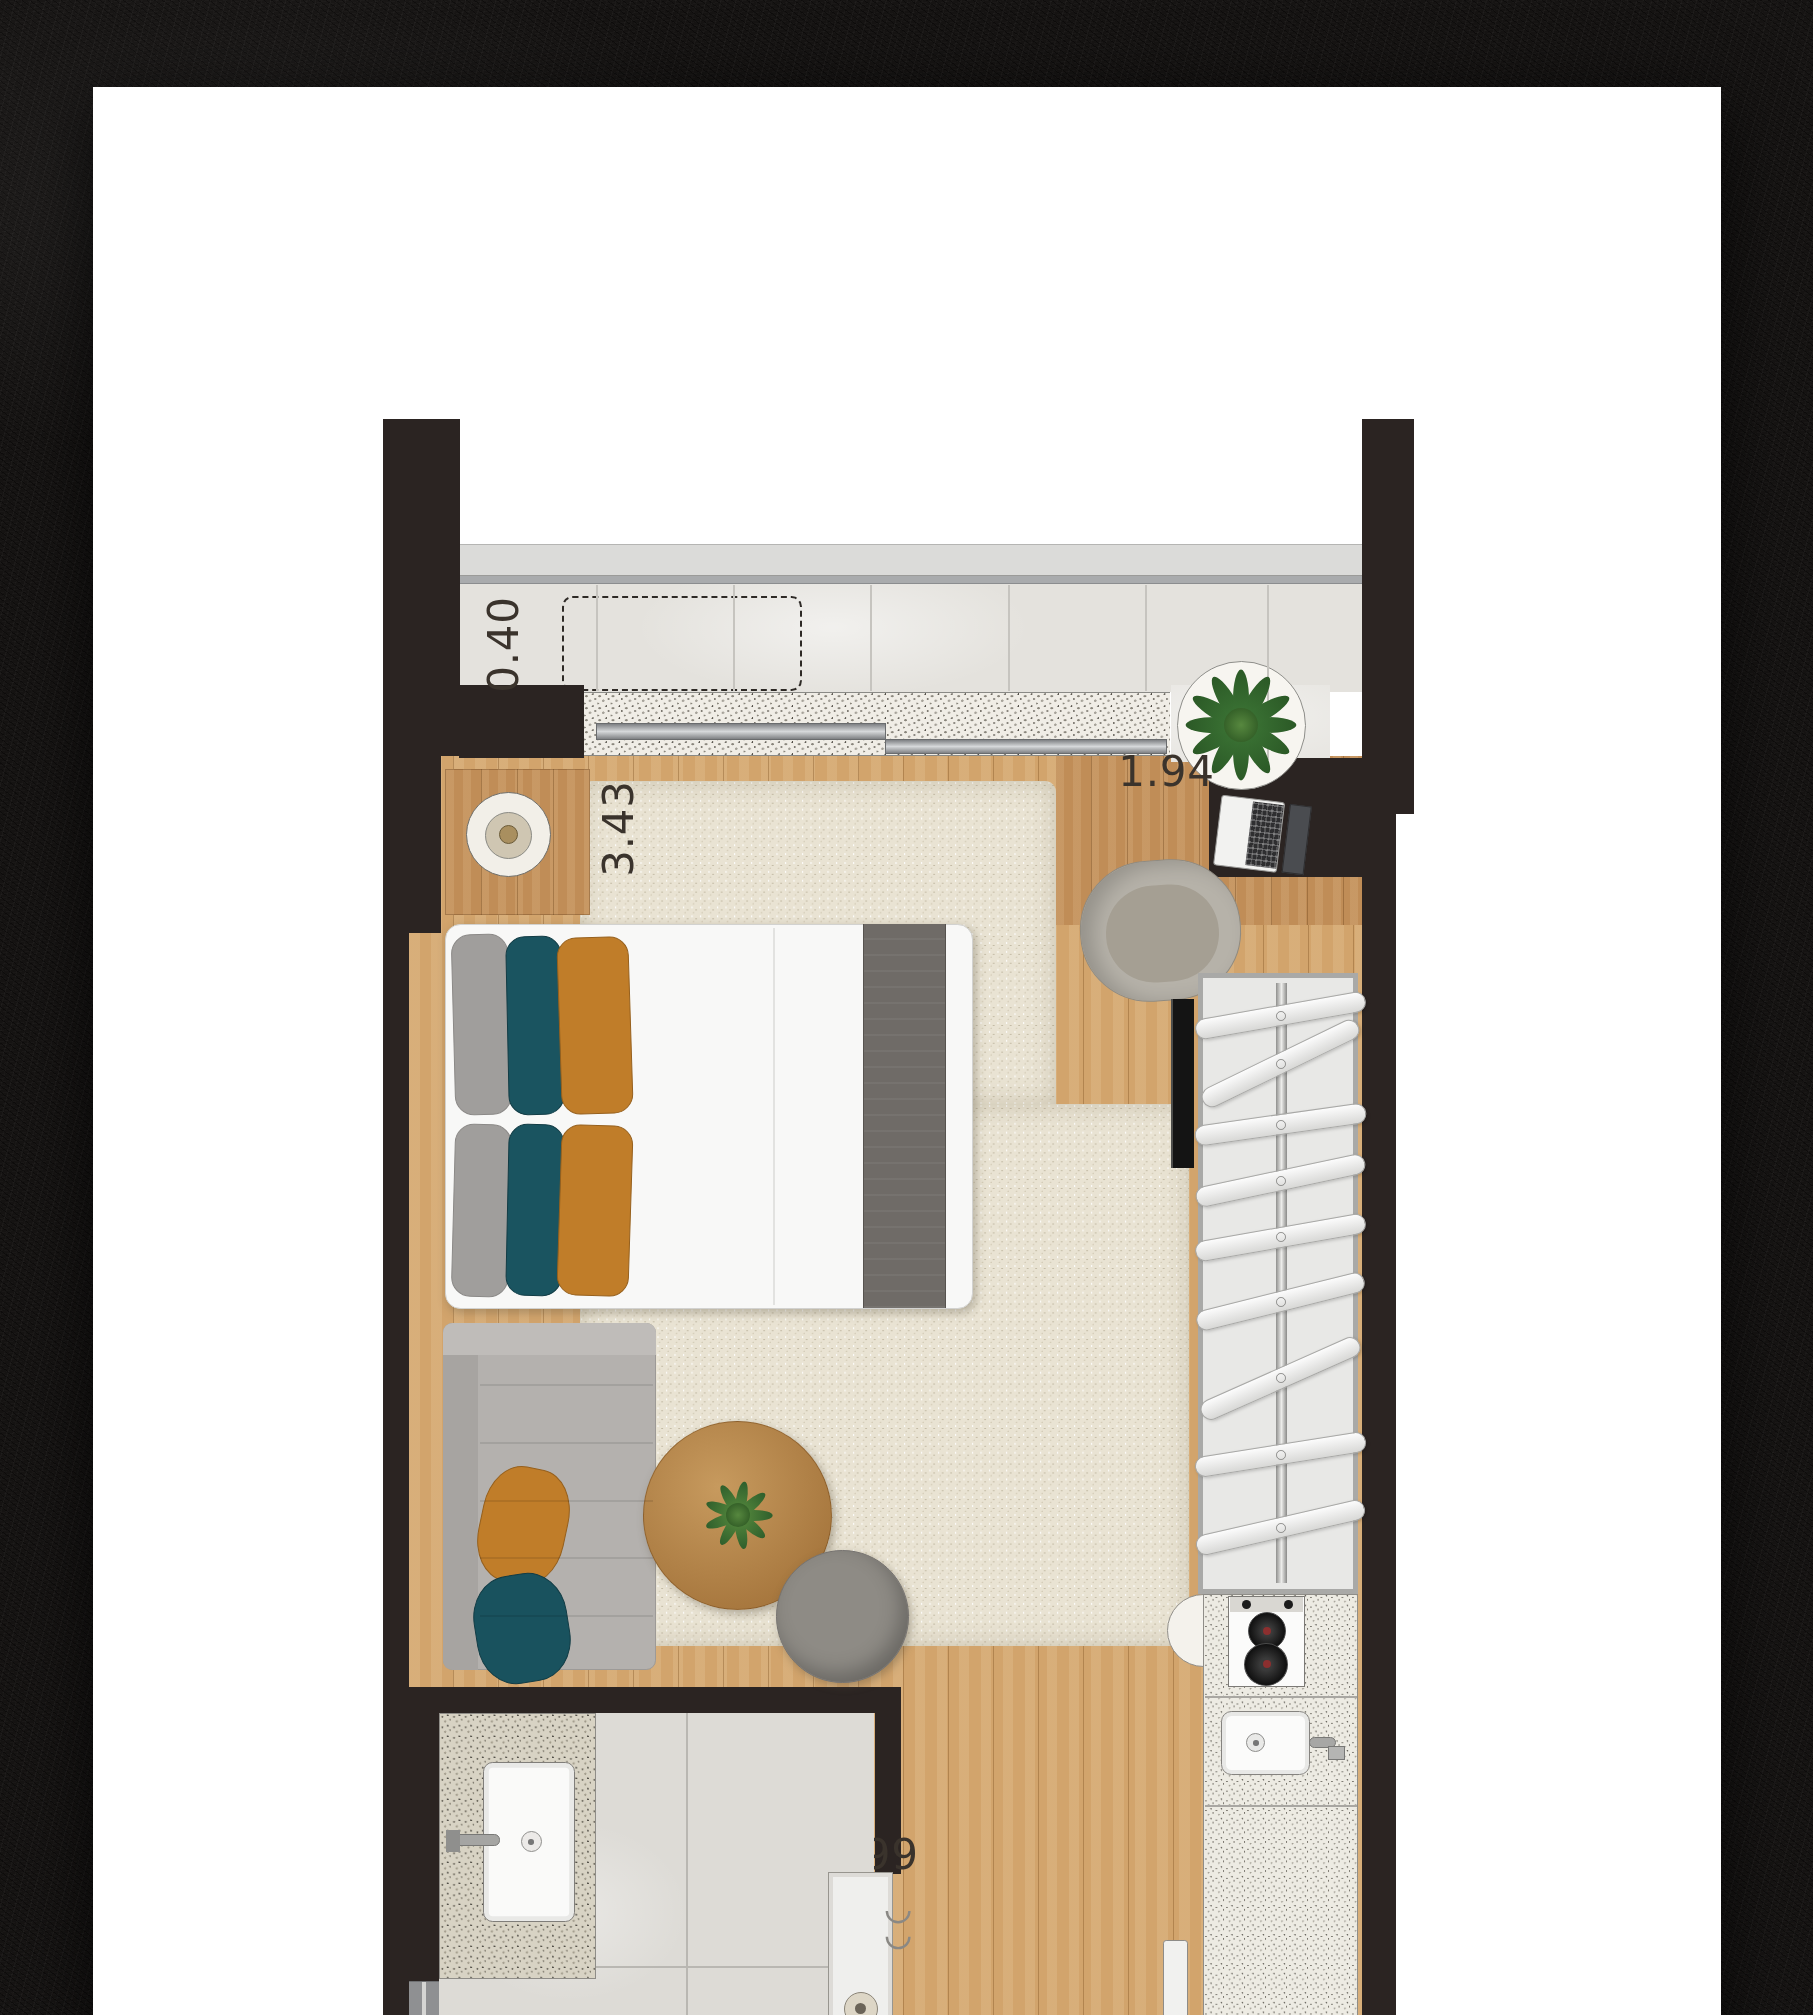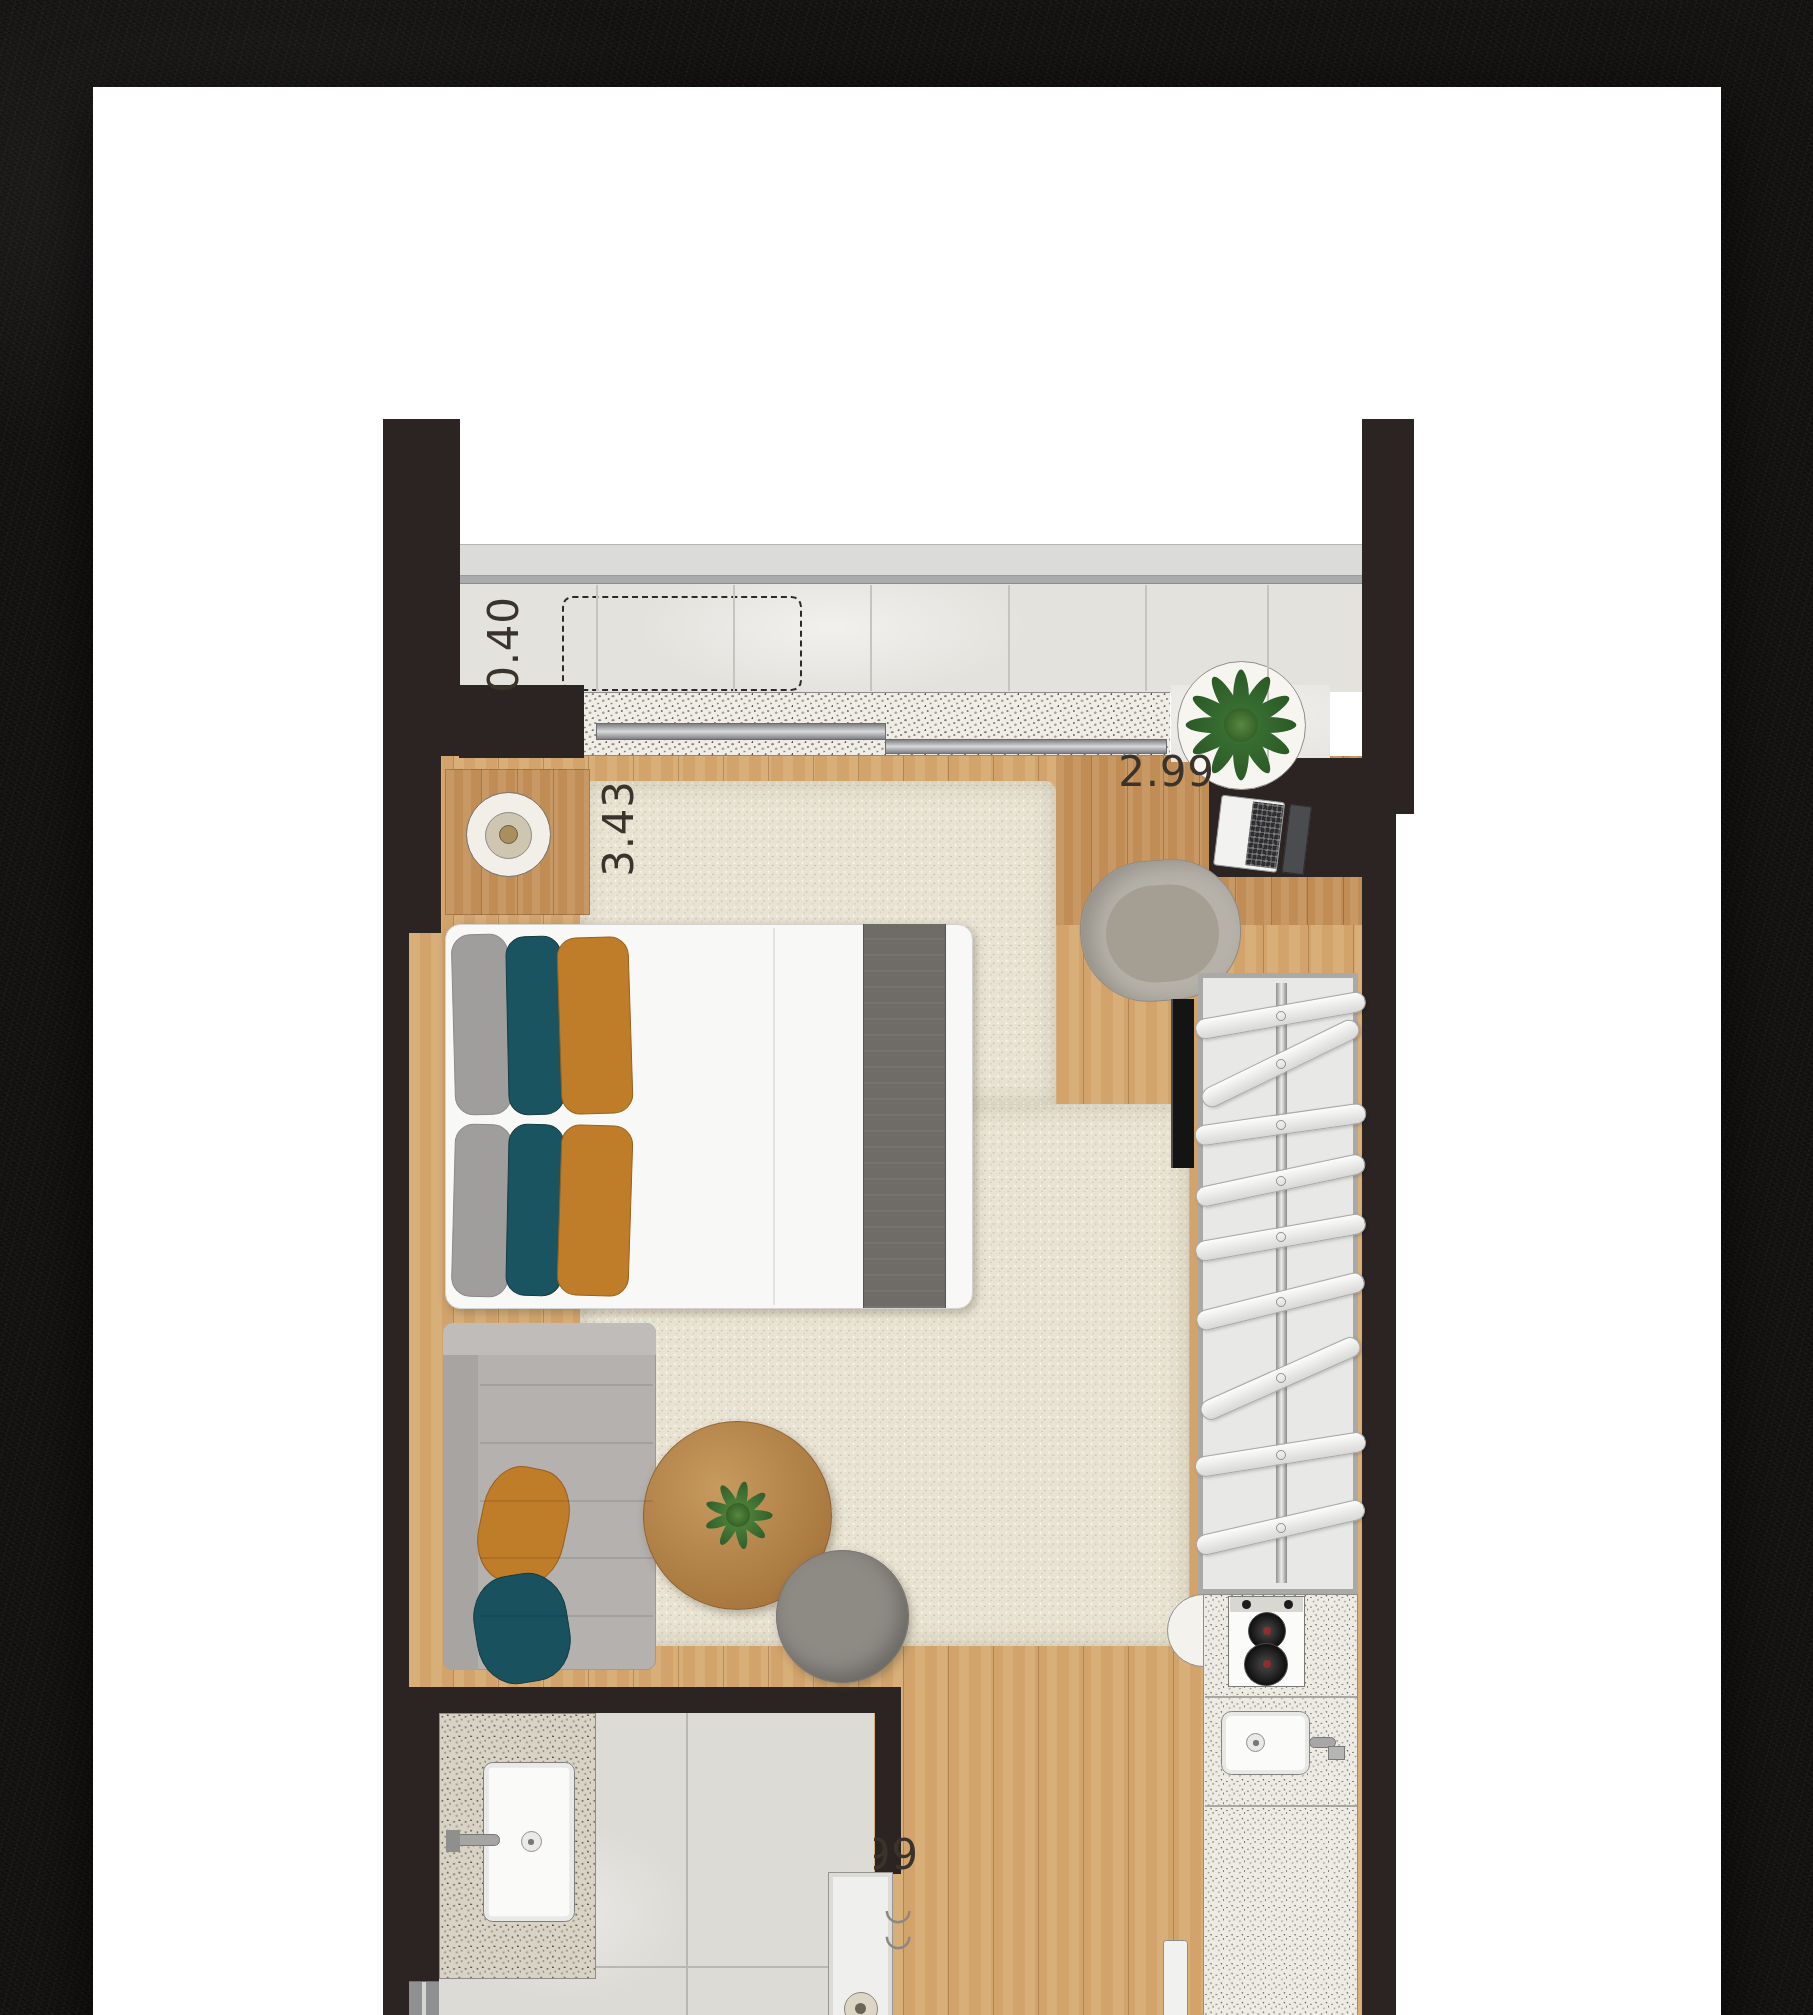--- a/index.html
+++ b/index.html
@@ -105,21 +105,21 @@
 
     <div class="abs pillow" style="left:453px;top:934px;width:57px;height:181px;background:#a09e9c;border:1.2px solid #8b8987;transform:rotate(-1.5deg);"></div>
     <div class="abs pillow" style="left:453px;top:1124px;width:57px;height:173px;background:#a09e9c;border:1.2px solid #8b8987;transform:rotate(1.5deg);"></div>
     <div class="abs pillow" style="left:507px;top:936px;width:56px;height:179px;background:#1a5460;border:1.2px solid #123c45;transform:rotate(-1.2deg);"></div>
     <div class="abs pillow" style="left:507px;top:1124px;width:56px;height:172px;background:#1a5460;border:1.2px solid #123c45;transform:rotate(1.2deg);"></div>
     <div class="abs pillow" style="left:559px;top:937px;width:72px;height:177px;background:#c07d29;border:1.2px solid #96601d;transform:rotate(-1.8deg);"></div>
     <div class="abs pillow" style="left:559px;top:1125px;width:72px;height:171px;background:#c07d29;border:1.2px solid #96601d;transform:rotate(1.8deg);"></div>
 
     <div class="abs dim vdim" style="left:447px;top:588px;width:113px;height:113px;">0.40</div>
     <div class="abs dim vdim" style="left:562px;top:772px;width:113px;height:113px;">3.43</div>
-    <div class="abs dim" style="left:1110px;top:749px;width:113px;height:44px;">2.99</div>
+    <div class="abs dim" style="left:1110px;top:749px;width:113px;height:44px;">1.94</div>
     <div class="abs dim" style="left:703px;top:1718px;width:113px;height:44px;">1.30</div>
     <div class="abs dim" style="left:814px;top:1832px;width:113px;height:44px;">1.99</div>
 
     <div class="abs" style="left:443px;top:1323px;width:213px;height:347px;border-radius:9.7px;background:#b4b1ae;border:1.2px solid #9d9a97;"></div>
     <div class="abs" style="left:443px;top:1323px;width:35px;height:347px;border-radius:9.7px 0 0 9.7px;background:#a7a4a1;"></div>
     <div class="abs" style="left:443px;top:1323px;width:213px;height:32px;border-radius:9.7px 9.7px 0 0;background:#bfbcb9;"></div>
     <div id="sofa-cushions"></div>
     <div class="abs pillow" style="left:480px;top:1467px;width:87px;height:117px;background:#c07d29;border:1.2px solid #96601d;transform:rotate(12deg);border-radius:40%;"></div>
     <div class="abs pillow" style="left:475px;top:1574px;width:94px;height:109px;background:#19525e;border:1.2px solid #123c45;transform:rotate(-9deg);border-radius:40%;"></div>
 

